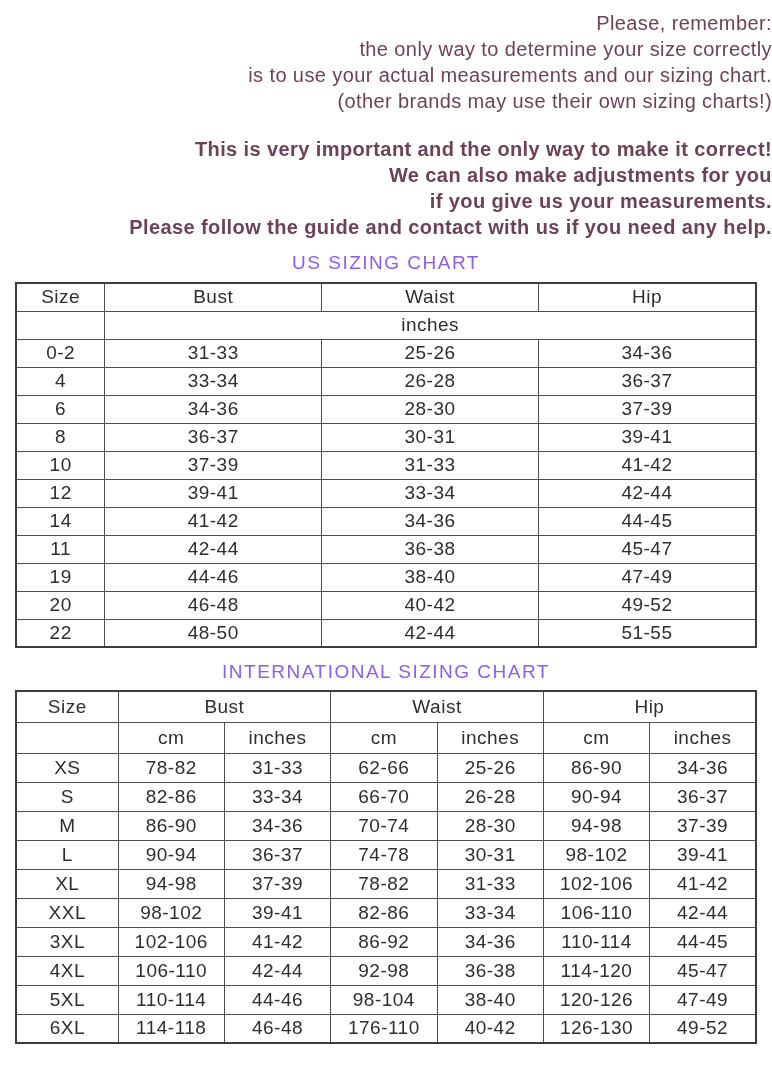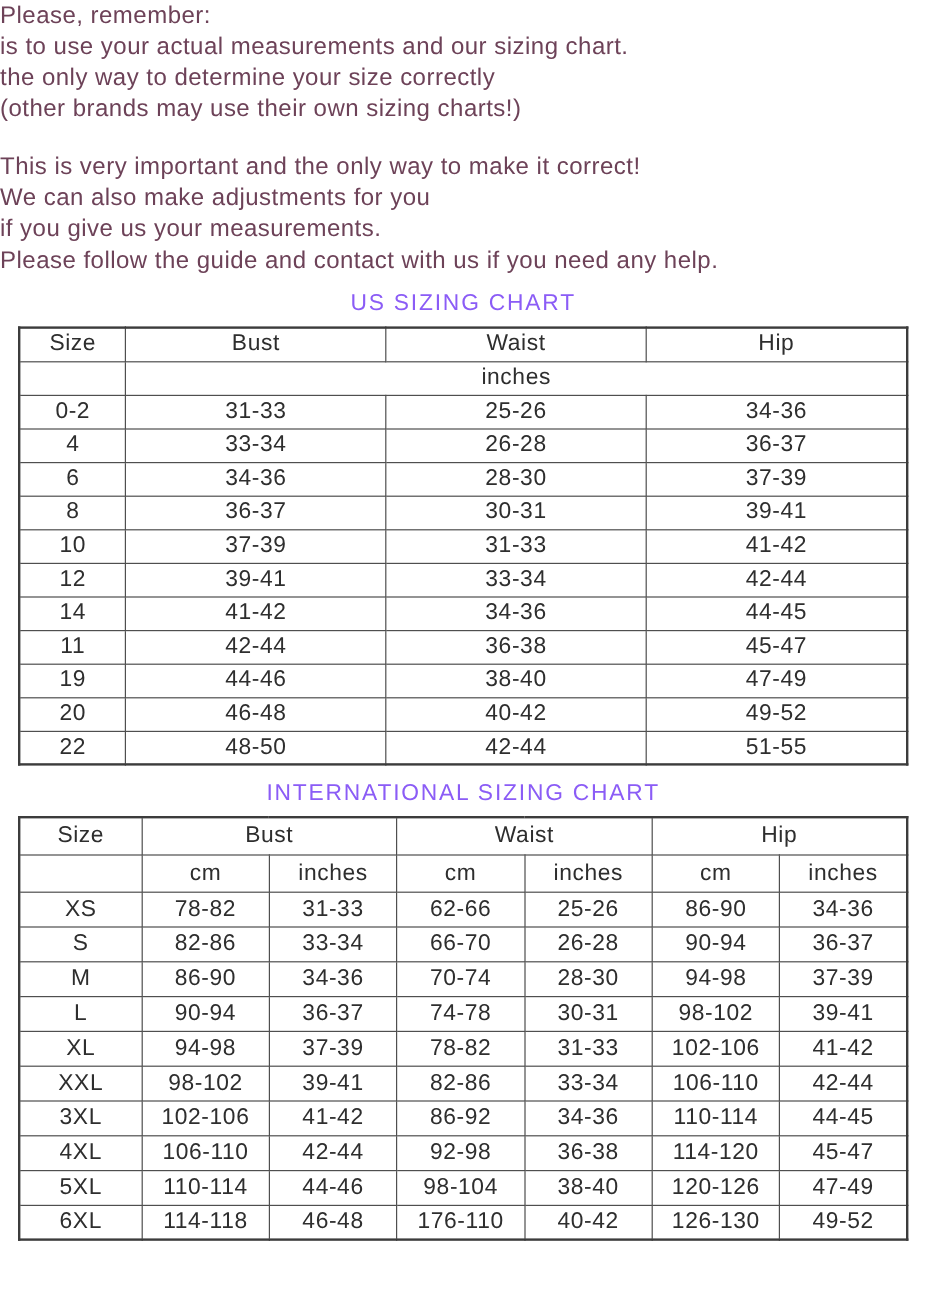--- a/index.html
+++ b/index.html
@@ -10,30 +10,31 @@
   .page {
     position: relative;
     width: 772px;
     height: 1080px;
     background: #ffffff;
     overflow: hidden;
     font-family: "Liberation Sans", sans-serif;
   }
   
   .intro {
-    text-align: left;
+    padding-top: 10px;
+    text-align: right;
     color: #6d4258;
   }
   .intro .line {
     font-size: 20px;
     line-height: 26px;
     letter-spacing: 0.4px;
     white-space: nowrap;
   }
-  .para2 { margin-top: 22px; }
+  .para2 { margin-top: 22px; font-weight: bold; }
 
   
   .chart-title {
     margin-top: 13px;
     text-align: center;
     font-size: 19px;
     line-height: 20px;
     letter-spacing: 1.5px;
     color: #8b5cf6;
   }
@@ -64,22 +65,22 @@
   .intl-table thead tr { height: 31px; }
 </style>
 </head>
 <body>
 
 <div class="page">
 
   <div class="intro" style="color: rgb(109, 66, 88);">
     <div id="intro-para1">
         <div class="line">Please, remember:</div>
+        <div class="line">the only way to determine your size correctly</div>
         <div class="line">is to use your actual measurements and our sizing chart.</div>
-        <div class="line">the only way to determine your size correctly</div>
         <div class="line">(other brands may use their own sizing charts!)</div>
       </div>
     <div id="intro-para2" class="para2">
         <div class="line">This is very important and the only way to make it correct!</div>
         <div class="line">We can also make adjustments for you</div>
         <div class="line">if you give us your measurements.</div>
         <div class="line">Please follow the guide and contact with us if you need any help.</div>
       </div>
   </div>
 

